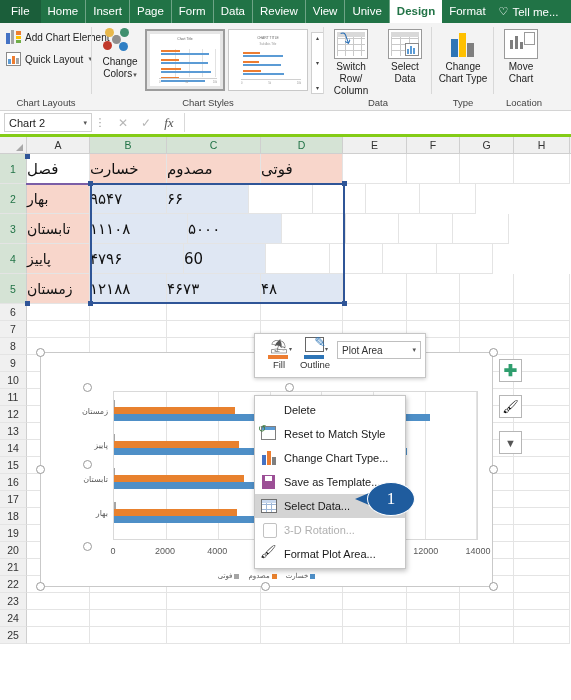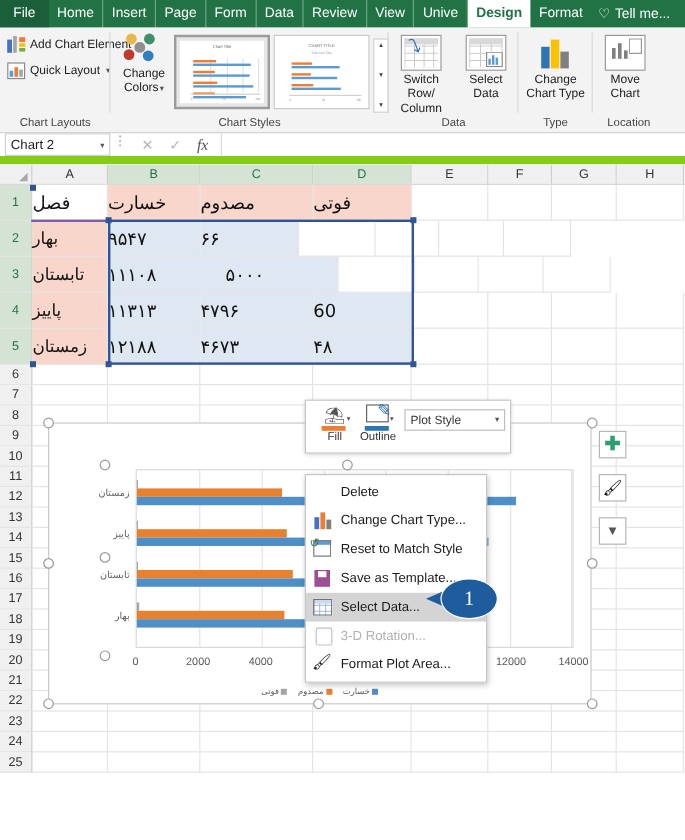--- a/index.html
+++ b/index.html
@@ -135,22 +135,22 @@
         linear-gradient(#7f7f7f,#7f7f7f) 1px 6px/3px 9px no-repeat,
         linear-gradient(#7f7f7f,#7f7f7f) 6px 2px/3px 13px no-repeat,
         linear-gradient(#7f7f7f,#7f7f7f) 11px 8px/3px 7px no-repeat; }
   .ic-move:before{ content:""; position:absolute; right:2px; top:2px; width:11px; height:13px;
       background:#fff; box-shadow:inset 0 0 0 1px #9a9a9a; }
 
   .g-type { width:62px; }
   .g-loc { width:60px; }
 
   
-  .fbar { height:26px; background:#fff; border-bottom:7px solid #84cc16;
-          display:flex; }
+  .fbar { height:26px; background:#fff; border-bottom:3px solid #84cc16;
+          display:flex; align-items:center; }
   .namebox { width:88px; height:19px; margin-left:4px; border:1px solid #d0d0d0;
              background:#fff; display:flex; align-items:center; padding:0 4px;
              font-size:11px; color:#222; justify-content:space-between; }
   .namebox .cv { font-size:7px; color:#555; }
   .dots { width:16px; text-align:center; color:#9a9a9a; font-size:11px; letter-spacing:0; }
   .fbtns { display:flex; gap:13px; padding:0 10px; color:#b6b6b6; font-size:12px;
            align-items:center; }
   .fbtns .fx { font-style:italic; font-family:"Liberation Serif", serif; color:#555; font-size:13px;}
   .finput { flex:1; height:19px; border-left:1px solid #d9d9d9; }
 
@@ -519,21 +519,20 @@
       <div class="cell num" style="width:94px">۵۰۰۰</div>
       <div class="cell" style="width:64px"></div>
       <div class="cell" style="width:53px"></div>
       <div class="cell" style="width:54px"></div>
       <div class="cell" style="width:56px"></div>
     </div>
 
     <div class="row">
       <div class="rh hl">4</div>
       <div class="cell season" style="width:63px">پاییز</div>
-      <div class="cell num" style="width:77px">۱۱۳۱۳</div>
       <div class="cell num" style="width:94px">۴۷۹۶</div>
       <div class="cell num" style="width:82px">60</div>
       <div class="cell" style="width:64px"></div>
       <div class="cell" style="width:53px"></div>
       <div class="cell" style="width:54px"></div>
       <div class="cell" style="width:56px"></div>
     </div>
 
     <div class="row">
       <div class="rh hl">5</div>
@@ -885,43 +884,43 @@
   </div>
   <div class="mb">
     <div class="mbic">
       <span class="pencil"></span>
       <span class="mbbar outbar"></span>
       <span class="mbcaret">▾</span>
     </div>
     <div>Outline</div>
   </div>
   <div class="plotsel">
-    <span>Plot Style</span>
+    <span>Plot Area</span>
     <span class="cv">▾</span>
   </div>
 </div>
 
 <div class="ctxmenu">
   <div class="mi">
     <span class="mic"></span>
     <span class="mtext">Delete</span>
+  </div>
+  <div class="mi">
+    <span class="mic mic-reset"></span>
+    <span class="mtext">Reset to Match Style</span>
   </div>
   <div class="mi">
     <span class="mic mic-cct">
         <i class="a"></i>
         <i class="b"></i>
         <i class="c"></i>
       </span>
     <span class="mtext">Change Chart Type...</span>
   </div>
   <div class="mi">
-    <span class="mic mic-reset"></span>
-    <span class="mtext">Reset to Match Style</span>
-  </div>
-  <div class="mi">
     <span class="mic mic-save"></span>
     <span class="mtext">Save as Template...</span>
   </div>
   <div class="mi sel">
     <span class="mic mic-seld"></span>
     <span class="mtext">Select Data...</span>
   </div>
   <div class="mi dis">
     <span class="mic mic-3d"></span>
     <span class="mtext">3-D Rotation...</span>

